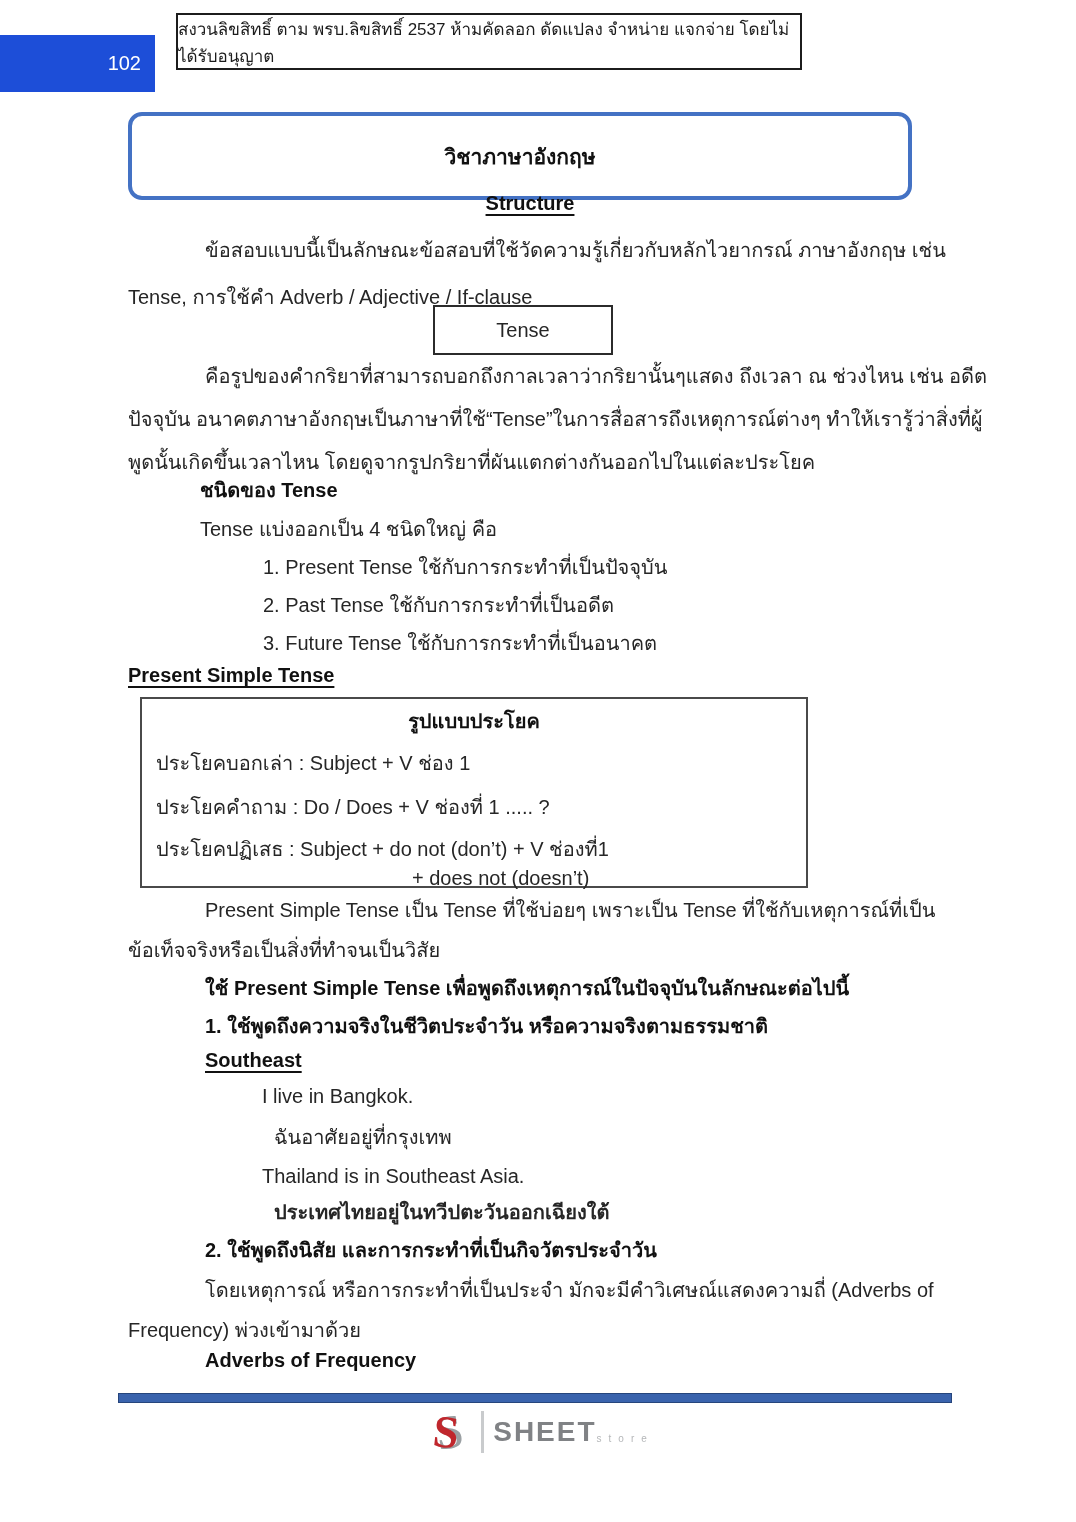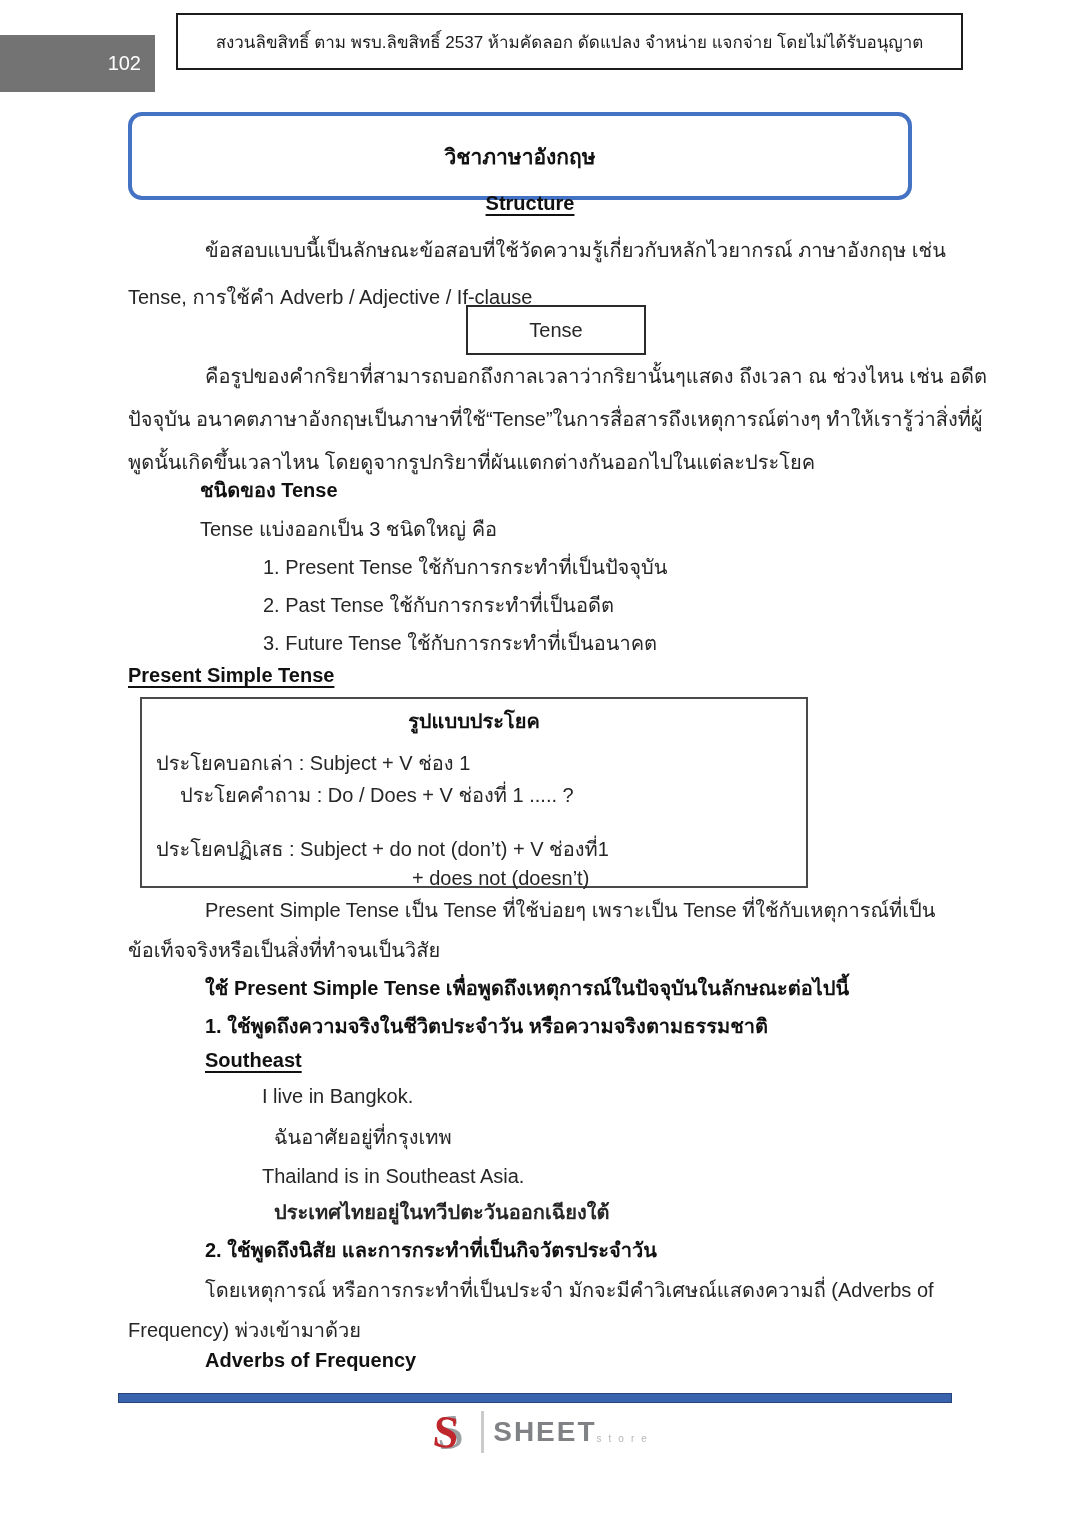--- a/index.html
+++ b/index.html
@@ -8,47 +8,47 @@
     width:1076px;height:1522px;
     background:#ffffff;
     font-family:"Liberation Sans", sans-serif;
     color:#222222;
     overflow:hidden;
   }
   .abs{position:absolute;white-space:nowrap;}
   
   .pagenum-box{
     position:absolute;left:0;top:35px;width:155px;height:57px;
-    background:#737373;color:#ffffff;
+    background:#1d4ed8;color:#ffffff;
     display:flex;align-items:center;justify-content:flex-end;
     padding-right:14px;box-sizing:border-box;
     font-size:20px;
   }
   .copyright-box{
-    position:absolute;left:176px;top:13px;width:787px;height:57px;
+    position:absolute;left:176px;top:13px;width:626px;height:57px;
     border:2px solid #1c1c1c;box-sizing:border-box;
     display:flex;align-items:center;justify-content:center;
     font-size:17px;color:#1c1c1c;
   }
   .title-box{
     position:absolute;left:128px;top:112px;width:784px;height:88px;
     border:4px solid #4472C4;border-radius:14px;box-sizing:border-box;
     display:flex;align-items:center;justify-content:center;
     font-size:21px;font-weight:bold;color:#111111;
   }
   
   .h-center{left:0;width:1060px;text-align:center;font-weight:bold;font-size:20px;color:#111;}
   .underline{text-decoration:underline;text-underline-offset:4px;}
   .body-line{font-size:20px;color:#262626;}
   .bold-line{font-size:20px;font-weight:bold;color:#111;}
   .tense-box{
     position:absolute;left:433px;top:305px;width:180px;height:50px;
     border:2px solid #2b2b2b;box-sizing:border-box;
     display:flex;align-items:center;justify-content:center;
-    font-size:20px;color:#262626;margin-left:33px;
+    font-size:20px;color:#262626;
   }
   .pattern-box{
     position:absolute;left:140px;top:697px;width:668px;height:191px;
     border:2px solid #4a4a4a;box-sizing:border-box;
   }
   .pattern-title{
     position:absolute;top:6px;left:0;width:100%;text-align:center;
     font-size:20px;font-weight:bold;color:#111;white-space:nowrap;
   }
   .pattern-row{position:absolute;left:14px;font-size:20px;color:#262626;white-space:nowrap;}
@@ -88,31 +88,31 @@
 
   <div class="tense-box">
     <span>Tense</span>
   </div>
 
   <div class="abs body-line" style="left:205px;top:360px;">คือรูปของคำกริยาที่สามารถบอกถึงกาลเวลาว่ากริยานั้นๆแสดง ถึงเวลา ณ ช่วงไหน เช่น อดีต</div>
   <div class="abs body-line" style="left:128px;top:446px;">พูดนั้นเกิดขึ้นเวลาไหน โดยดูจากรูปกริยาที่ผันแตกต่างกันออกไปในแต่ละประโยค</div>
   <div class="abs body-line" style="left:128px;top:403px;">ปัจจุบัน อนาคตภาษาอังกฤษเป็นภาษาที่ใช้“Tense”ในการสื่อสารถึงเหตุการณ์ต่างๆ ทำให้เรารู้ว่าสิ่งที่ผู้</div>
 
   <div class="abs bold-line" style="left:200px;top:474px;">ชนิดของ Tense</div>
-  <div class="abs body-line" style="left:200px;top:513px;">Tense แบ่งออกเป็น 3 ชนิดใหญ่ คือ</div>
+  <div class="abs body-line" style="left:200px;top:513px;">Tense แบ่งออกเป็น 4 ชนิดใหญ่ คือ</div>
   <div class="abs body-line" style="left:263px;top:551px;">1. Present Tense ใช้กับการกระทำที่เป็นปัจจุบัน</div>
   <div class="abs body-line" style="left:263px;top:589px;">2. Past Tense ใช้กับการกระทำที่เป็นอดีต</div>
   <div class="abs body-line" style="left:263px;top:627px;">3. Future Tense ใช้กับการกระทำที่เป็นอนาคต</div>
 
   <div class="abs bold-line underline" style="left:128px;top:664px;">Present Simple Tense</div>
 
   <div class="pattern-box">
     <div class="pattern-title">รูปแบบประโยค</div>
     <div class="pattern-row" style="top:48px;">ประโยคบอกเล่า : Subject + V ช่อง 1</div>
-    <div class="pattern-row" style="top:80px;margin-left:24px;">ประโยคคำถาม : Do / Does + V ช่องที่ 1 ..... ?</div>
+    <div class="pattern-row" style="top:92px;">ประโยคคำถาม : Do / Does + V ช่องที่ 1 ..... ?</div>
     <div class="pattern-row" style="top:134px;">ประโยคปฏิเสธ : Subject + do not (don’t) + V ช่องที่1</div>
     <div class="pattern-row" style="top:168px;left:270px;">+ does not (doesn’t)</div>
   </div>
 
   <div class="abs body-line" style="left:205px;top:894px;">Present Simple Tense เป็น Tense ที่ใช้บ่อยๆ เพราะเป็น Tense ที่ใช้กับเหตุการณ์ที่เป็น</div>
   <div class="abs body-line" style="left:128px;top:934px;">ข้อเท็จจริงหรือเป็นสิ่งที่ทำจนเป็นวิสัย</div>
 
   <div class="abs bold-line" style="left:205px;top:972px;">ใช้ Present Simple Tense เพื่อพูดถึงเหตุการณ์ในปัจจุบันในลักษณะต่อไปนี้</div>
   <div class="abs bold-line" style="left:205px;top:1010px;">1. ใช้พูดถึงความจริงในชีวิตประจำวัน หรือความจริงตามธรรมชาติ</div>
   <div class="abs bold-line underline" style="left:205px;top:1049px;">Southeast</div>

